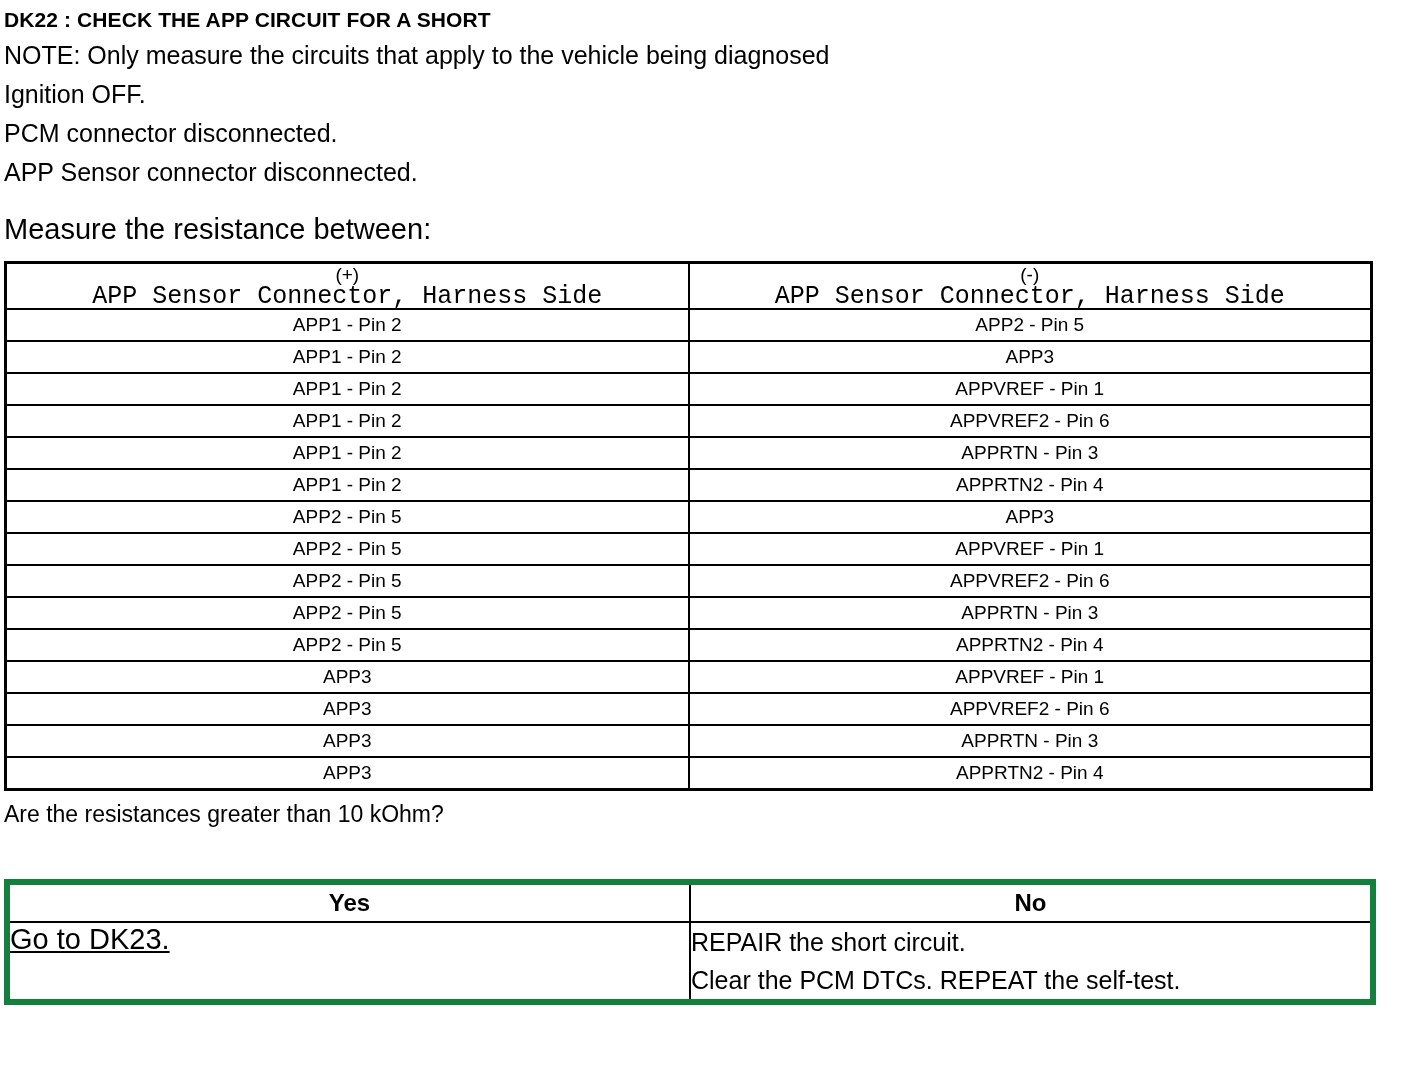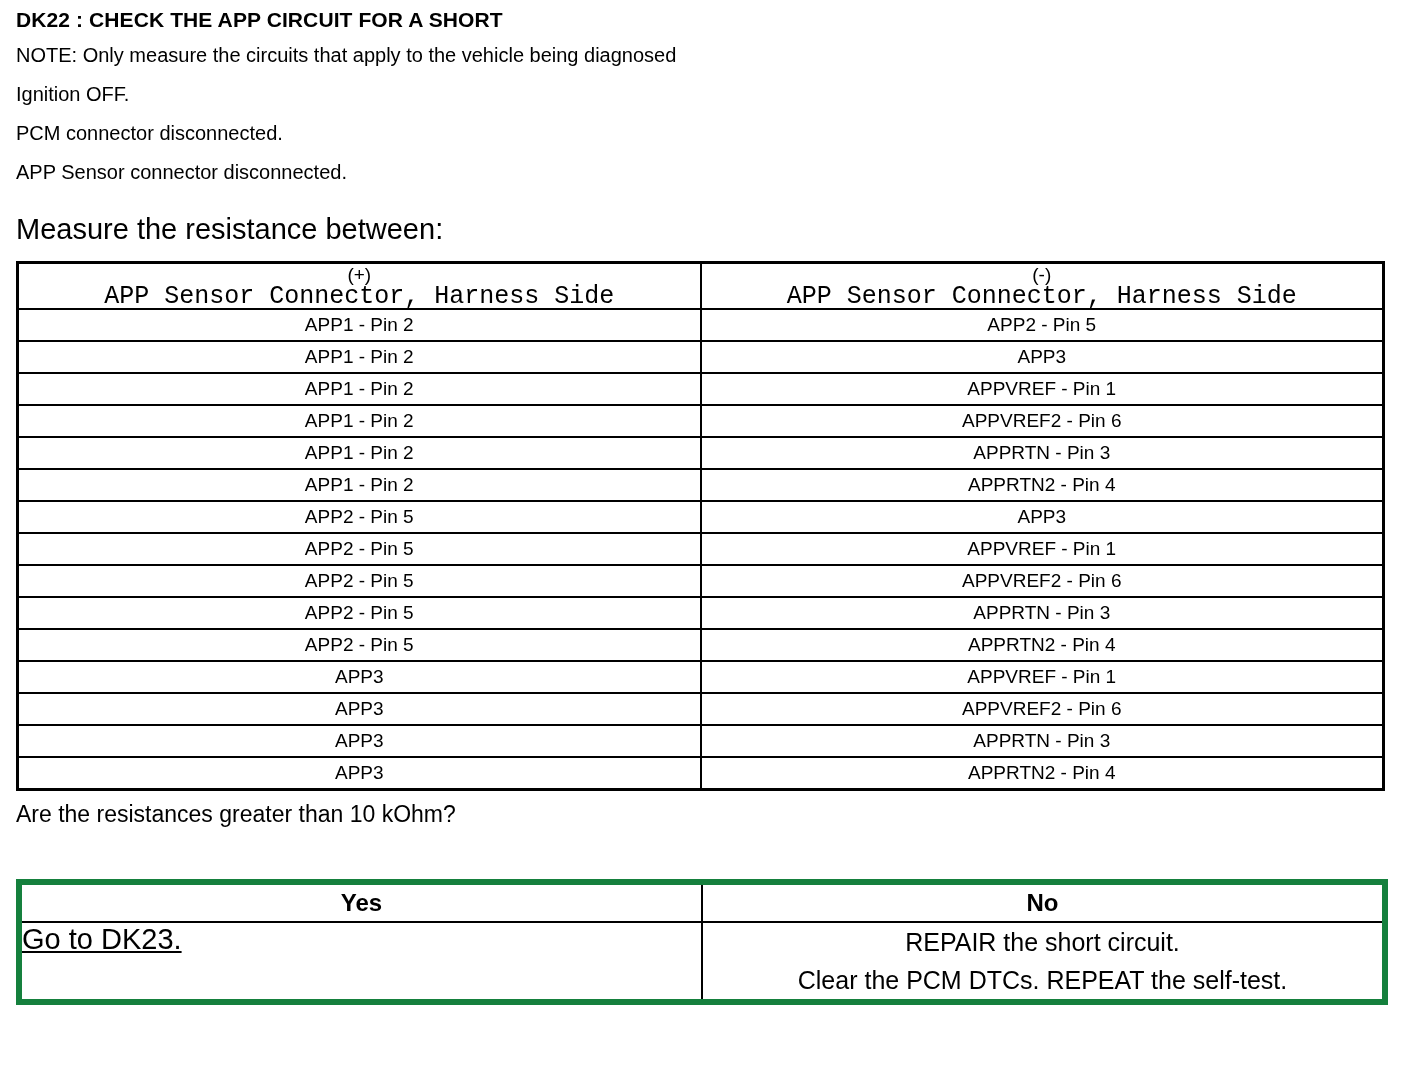--- a/index.html
+++ b/index.html
@@ -12,31 +12,31 @@
     height: 1088px;
     font-family: "Liberation Sans", sans-serif;
     color: #000000;
     overflow: hidden;
   }
   .page {
     position: relative;
     width: 1408px;
     height: 1088px;
     box-sizing: border-box;
-    padding: 6px 14px 0 16px;
+    padding: 6px 14px 0 4px;
   }
   .step-title {
     font-size: 21px;
     font-weight: bold;
     letter-spacing: 0.1px;
     line-height: 28px;
     margin: 0 0 2px 0;
   }
   .note-line {
-    font-size: 20px;
+    font-size: 25px;
     line-height: 39px;
     font-weight: normal;
     margin: 0;
     white-space: nowrap;
   }
   .measure-line {
     font-size: 29px;
     line-height: 39px;
     margin: 18px 0 12px 0;
   }
@@ -107,21 +107,21 @@
     padding: 18px 4px 12px 4px;
     line-height: 32px;
     text-decoration: underline;
   }
   .res-body-left {
     font-size: 25px;
     text-align: left;
     padding: 4px 4px 4px 6px;
     line-height: 38px;
   }
-  .res-body-left div { white-space: nowrap; text-align: center; }
+  .res-body-left div { white-space: nowrap; }
 </style>
 </head>
 <body>
 
 <div class="page">
 
   <div class="step-title">DK22 : CHECK THE APP CIRCUIT FOR A SHORT</div>
 
   <div class="note-line">NOTE: Only measure the circuits that apply to the vehicle being diagnosed</div>
   <div class="note-line">Ignition OFF.</div>

